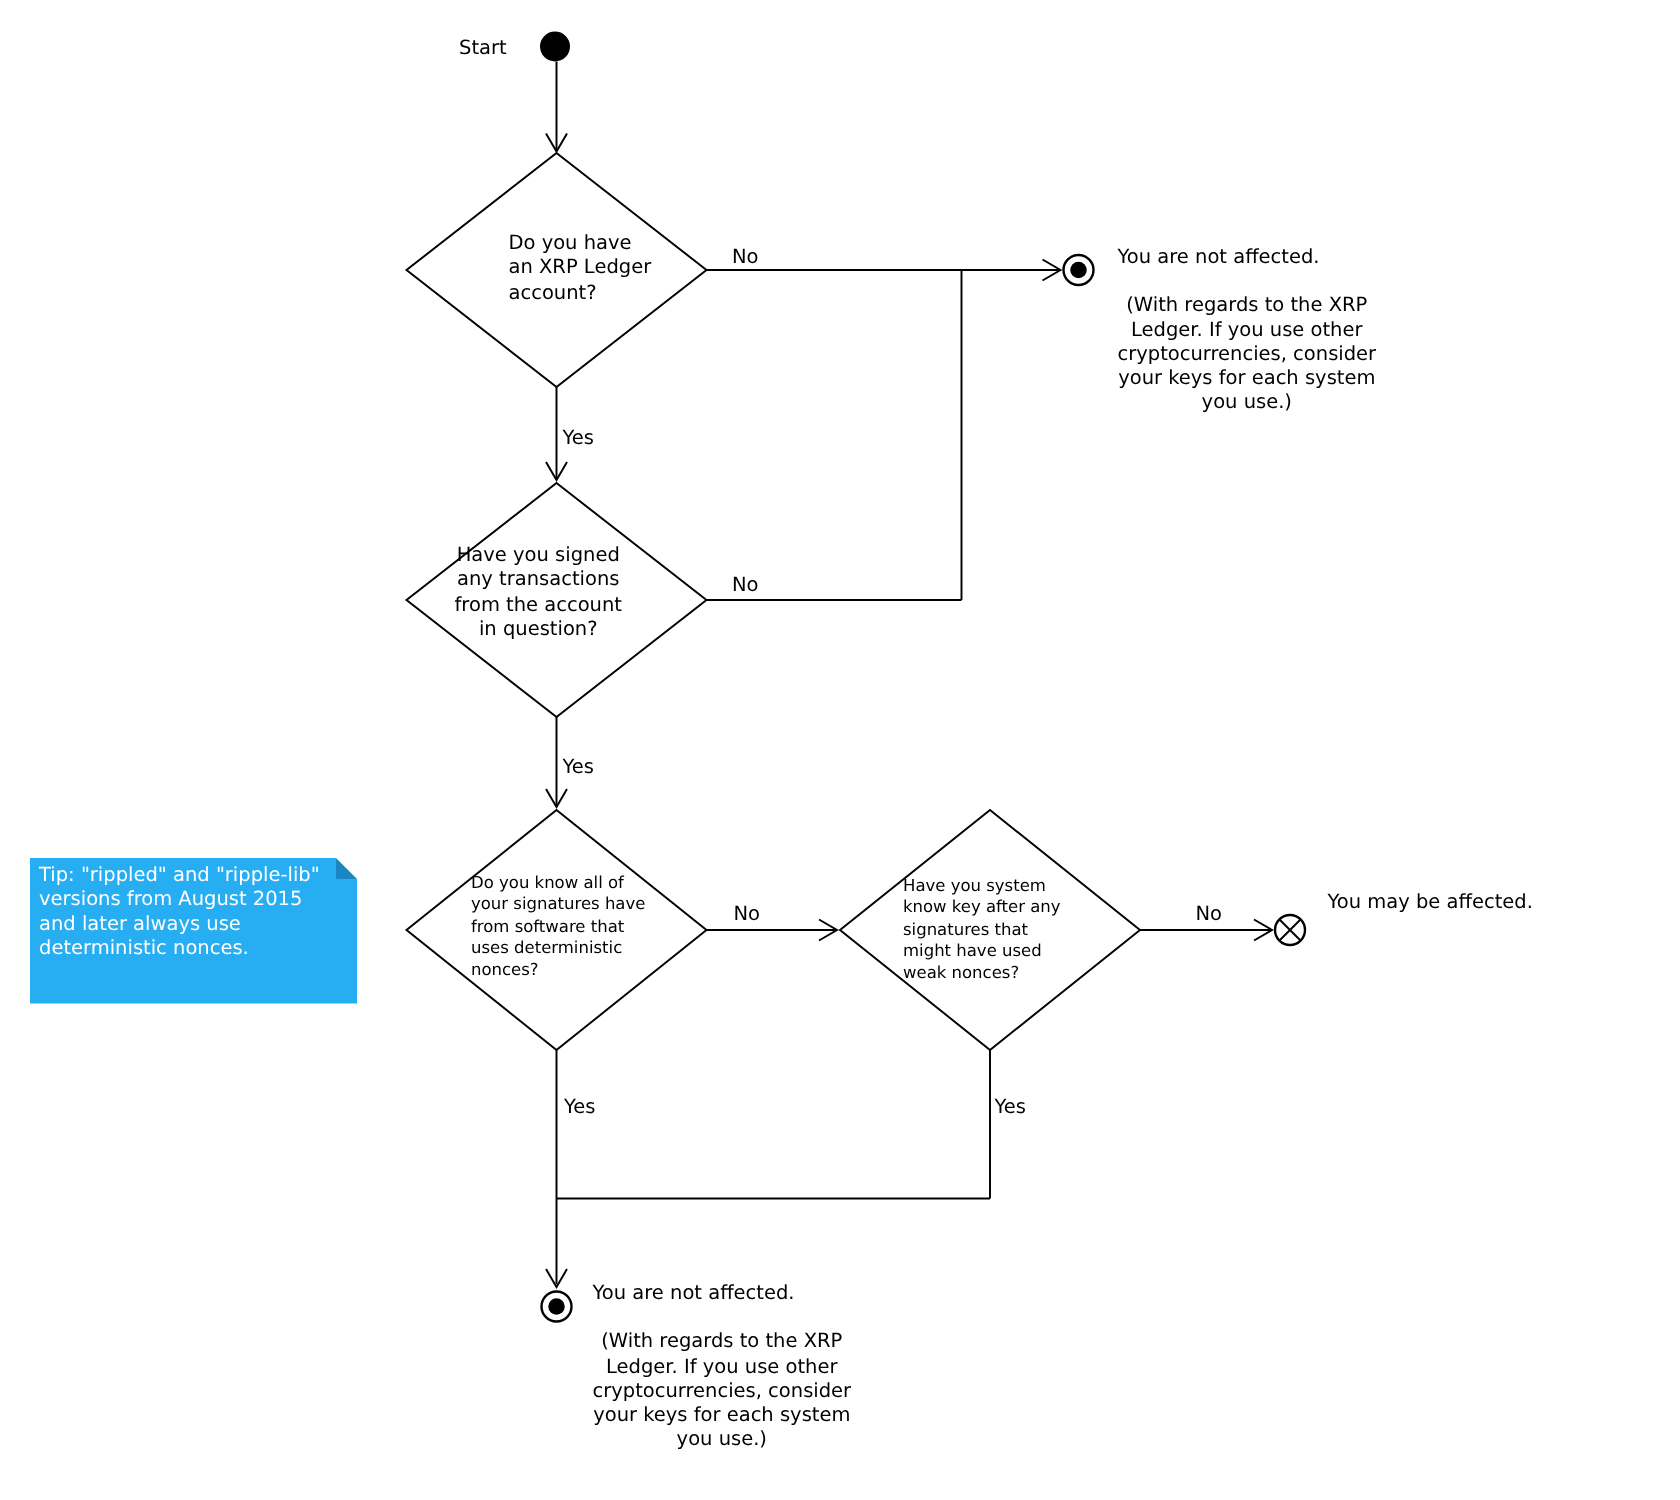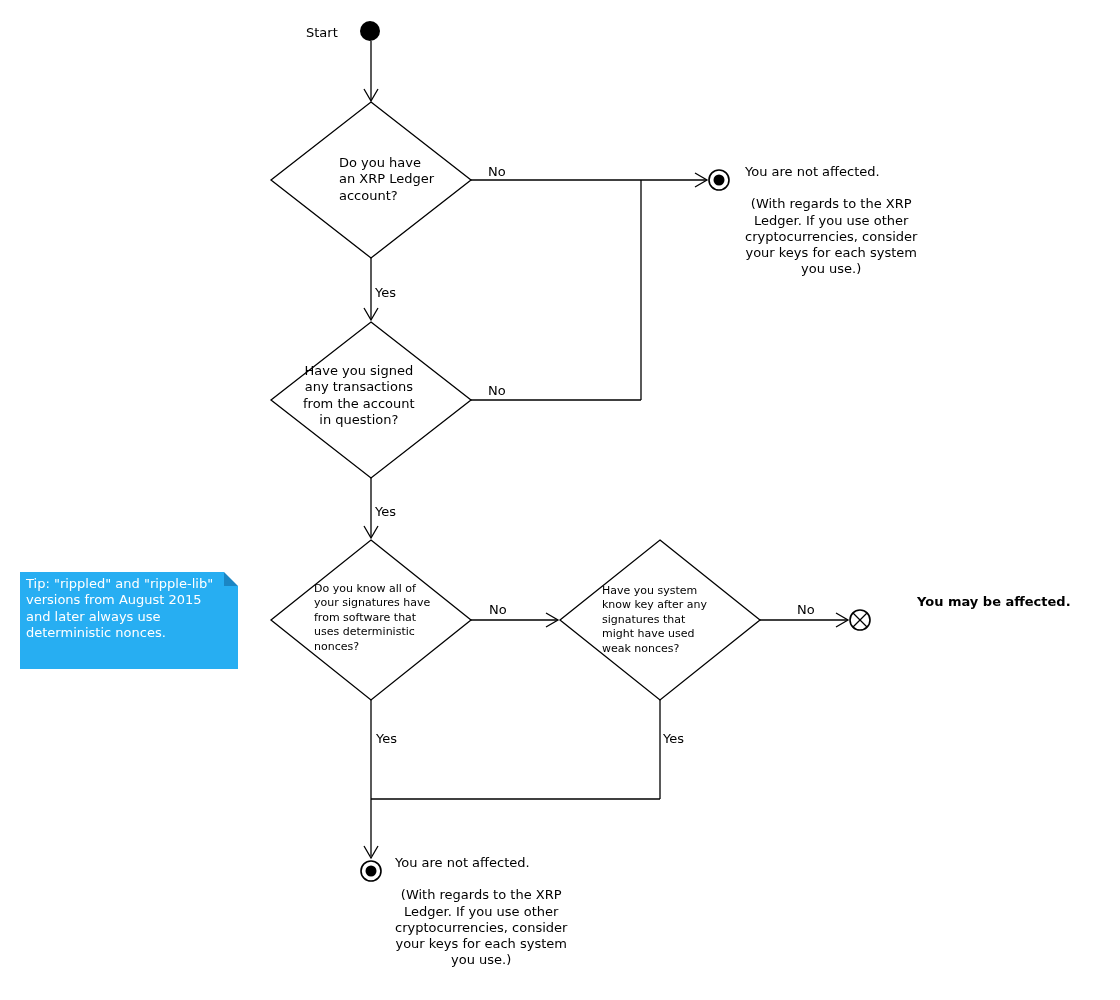--- a/index.html
+++ b/index.html
@@ -14,21 +14,21 @@
   }
   #wires { position:absolute; left:0; top:0; width:1120px; height:1000px; }
   .t {
     position:absolute;
     font-size:13px;
     line-height:16.3px;
     white-space:nowrap;
     color:#000000;
   }
   .ts { font-size:11px; line-height:14.4px; }
-  .title-bold { font-weight:bold;margin-left:32px; }
+  .title-bold { font-weight:normal; }
   .para { margin-top:16px;text-align:center; }
   .note {
     position:absolute;
     left:20px; top:572px;
     width:218px; height:97px;
     background:#27AEF2;
     color:#ffffff;
     font-size:13px;
     line-height:16.4px;
     padding:4px 0 0 6px;

